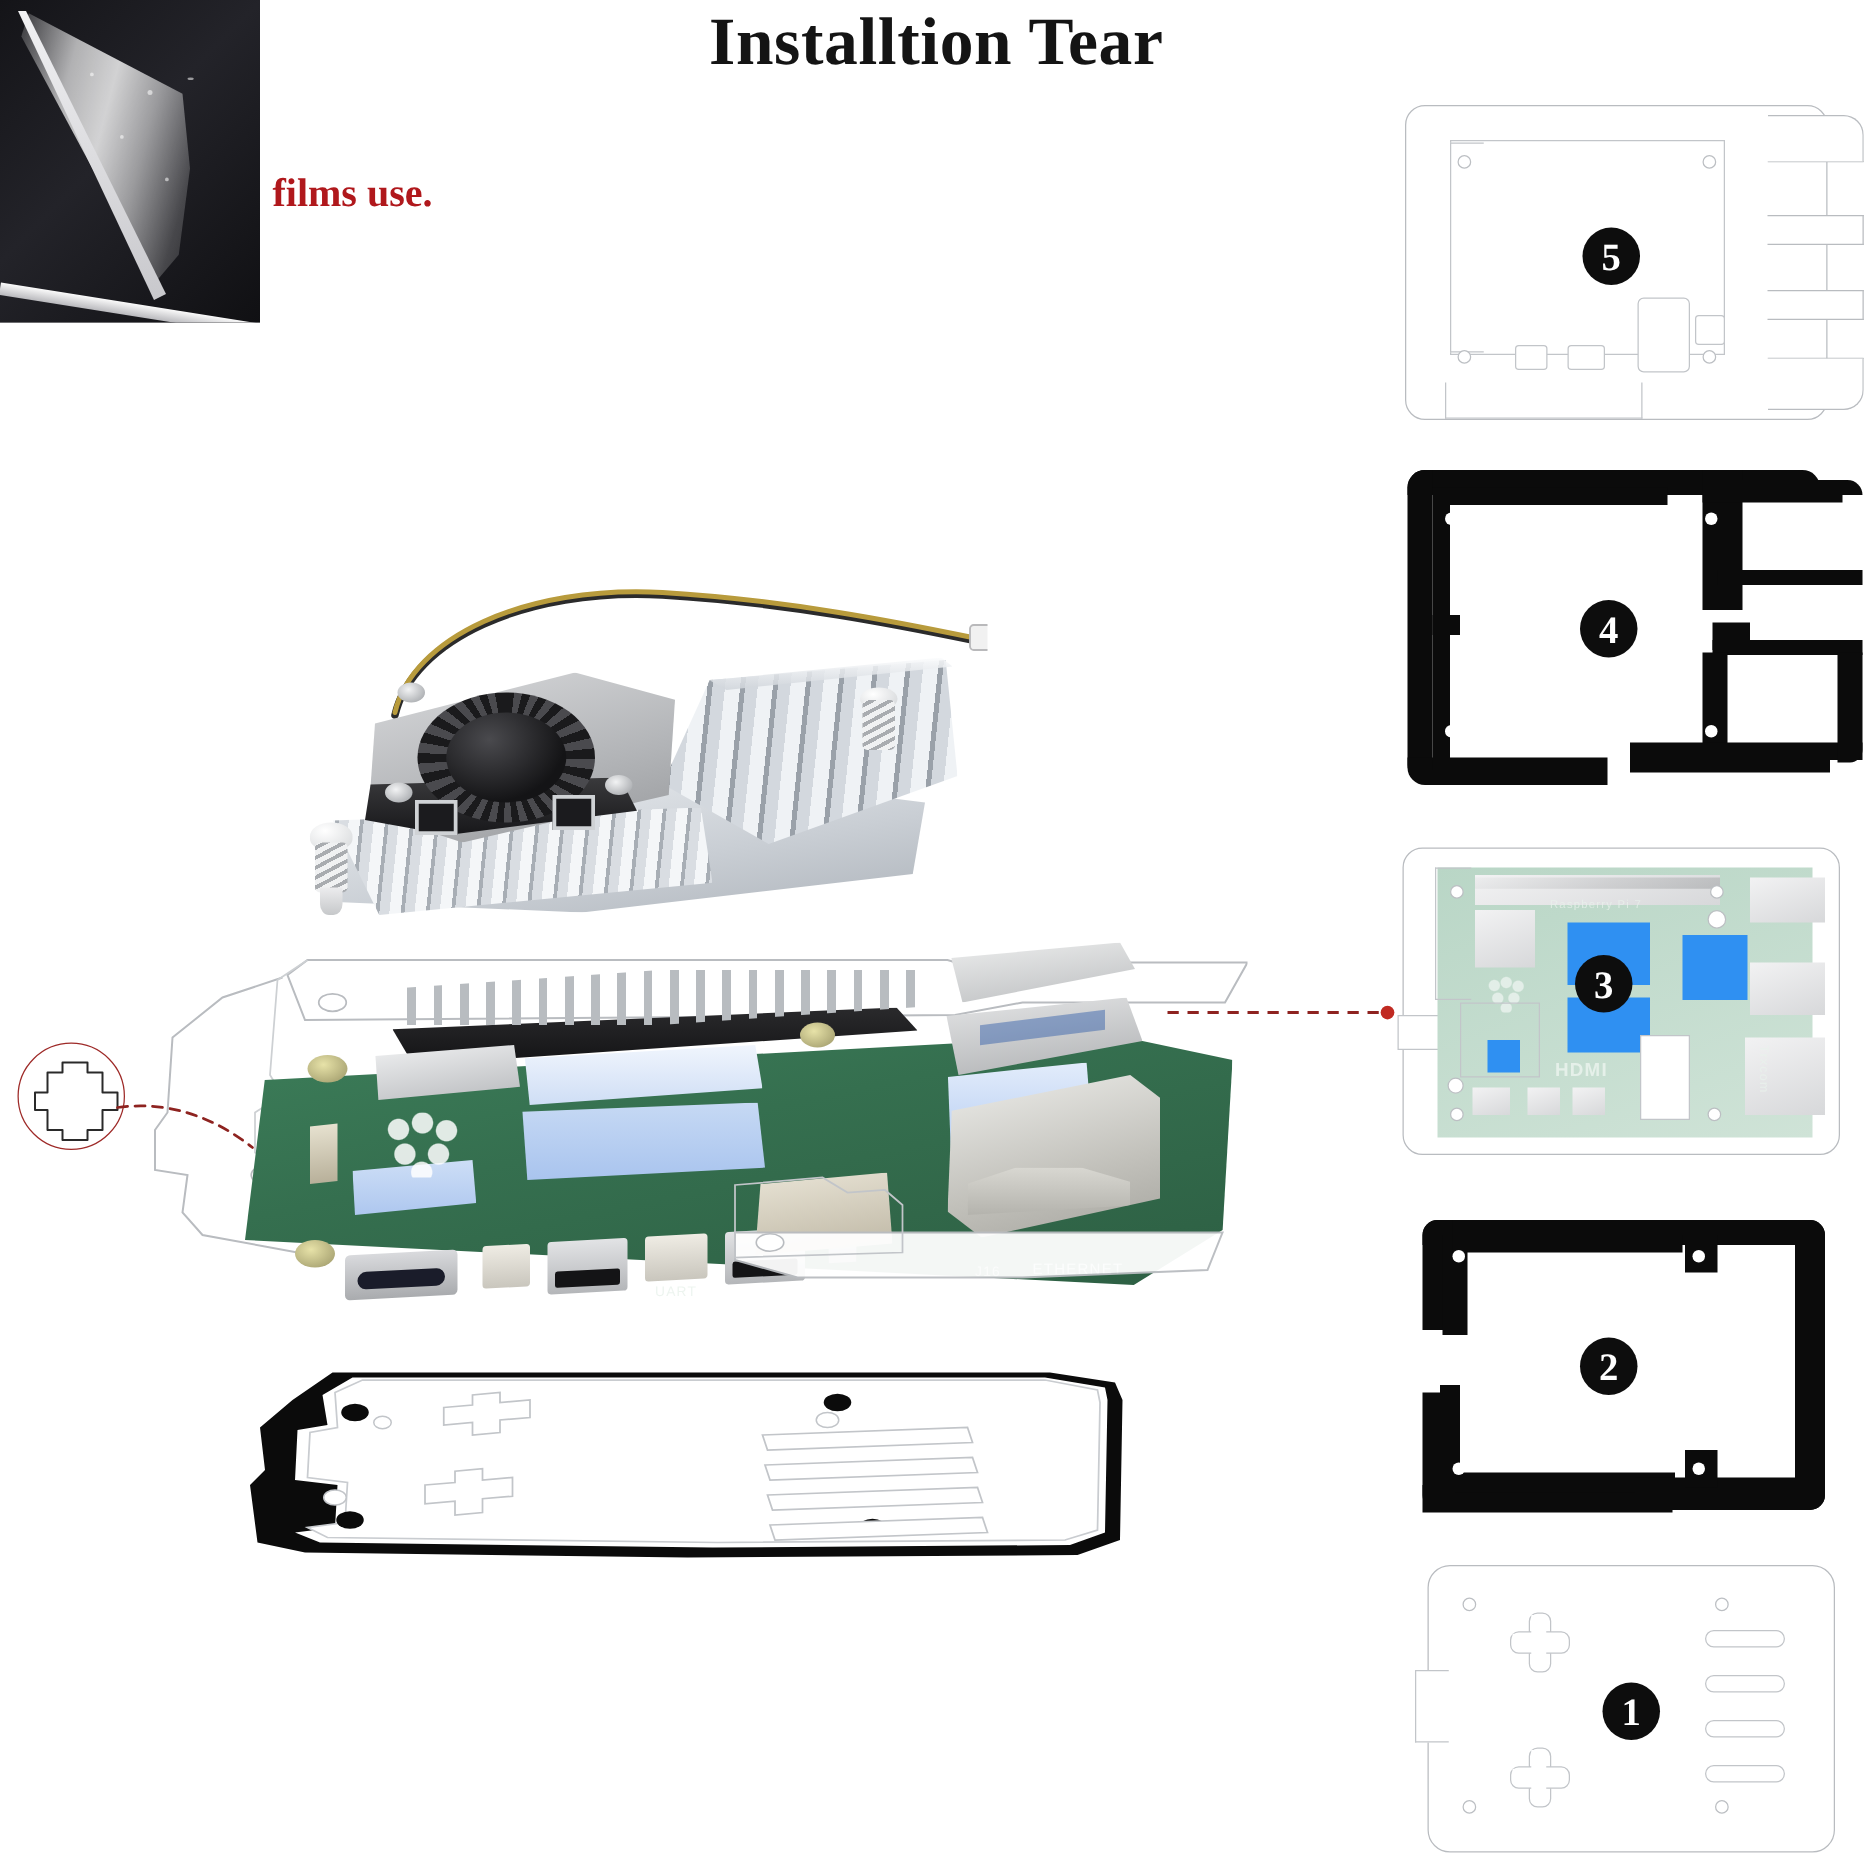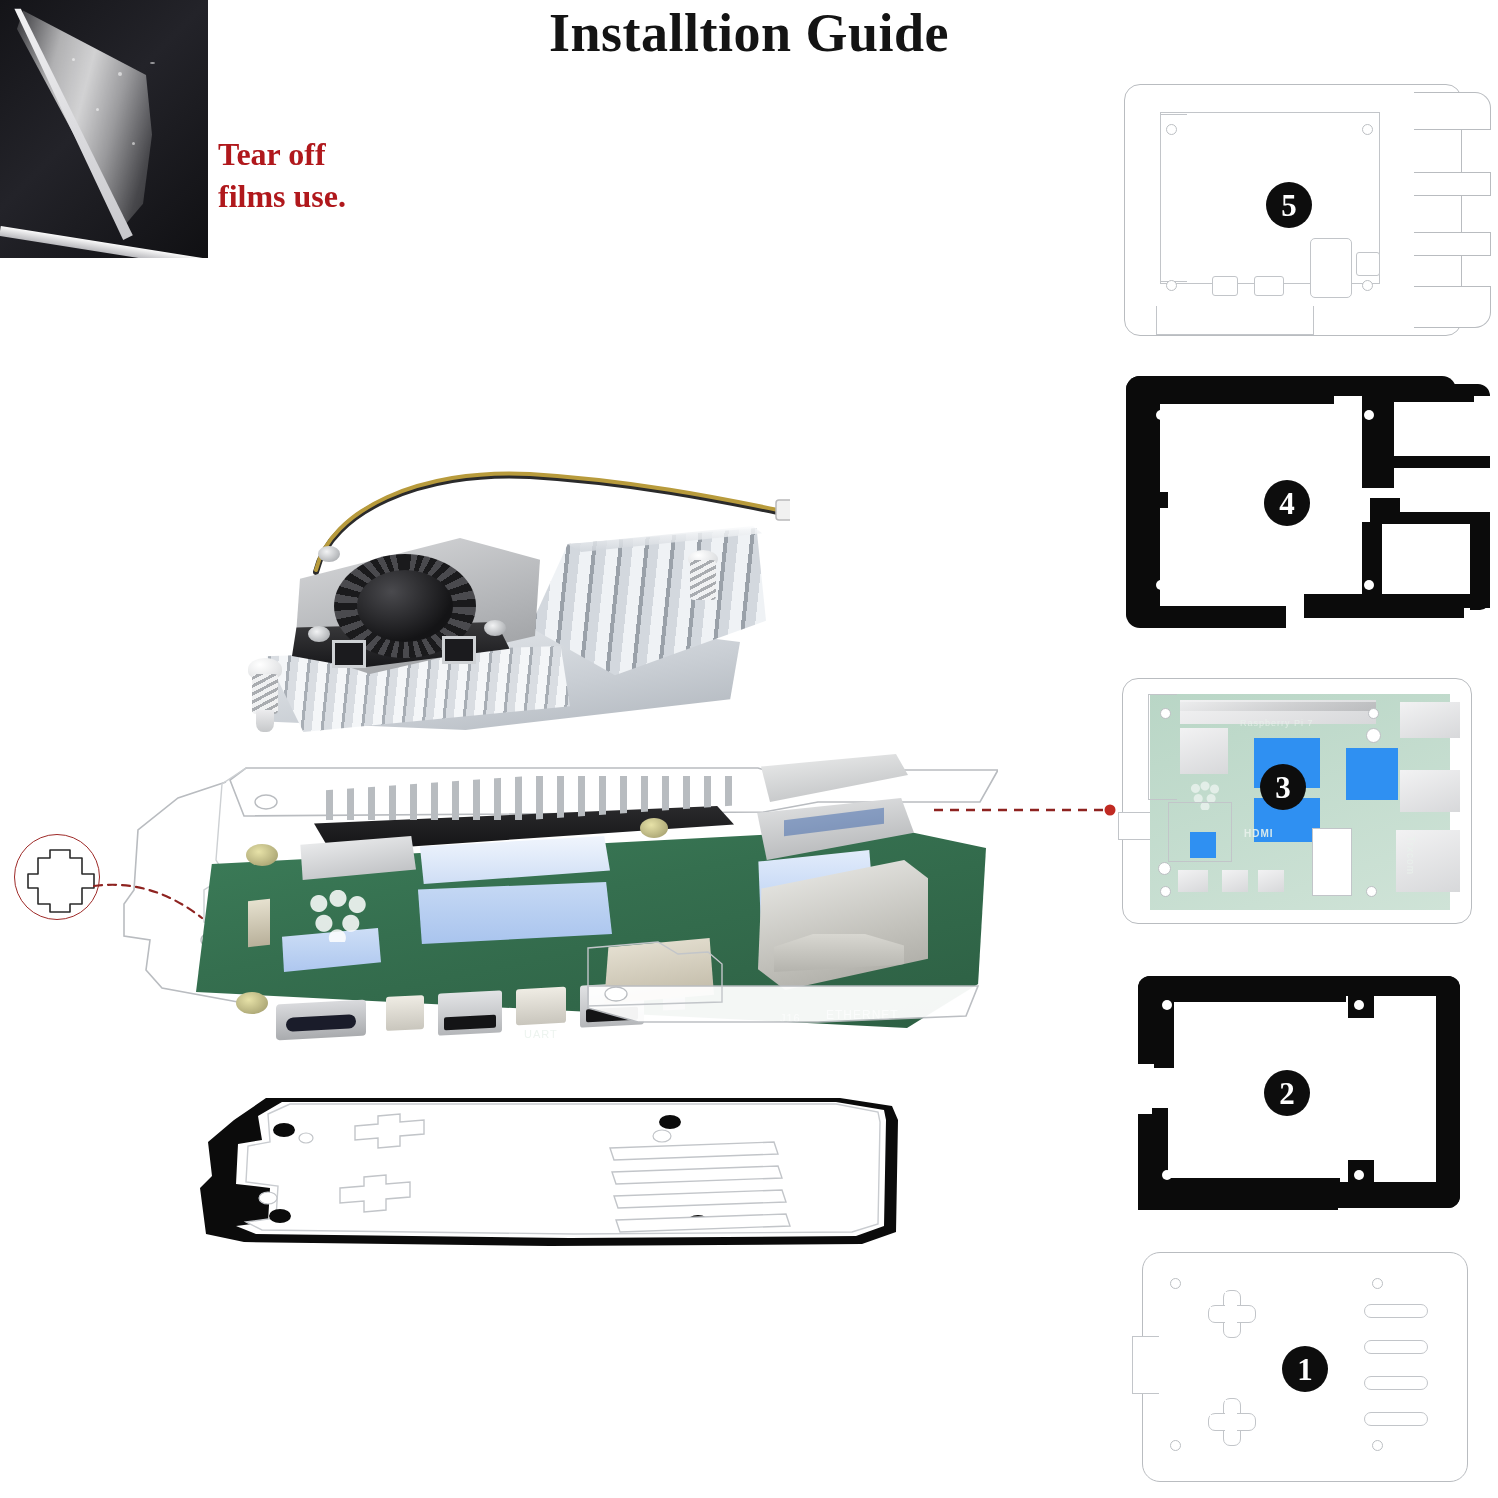--- a/index.html
+++ b/index.html
@@ -104,24 +104,23 @@
   <div class="peel"></div>
   <div class="peel-edge"></div>
   <div class="sheet-edge"></div>
   <div class="speck" style="left:118px;top:72px;width:4px;height:4px;"></div>
   <div class="speck" style="left:96px;top:108px;width:3px;height:3px;"></div>
   <div class="speck" style="left:132px;top:142px;width:3px;height:3px;"></div>
   <div class="speck" style="left:150px;top:62px;width:5px;height:2px;"></div>
   <div class="speck" style="left:72px;top:58px;width:3px;height:3px;"></div>
 </div>
 
-<div id="page-title" class="abs">Installtion Guide</div>
+<div id="page-title" class="abs">Installtion Tear</div>
 
 <div id="warning-text" class="abs">
-  <div>Tear off</div>
   <div>films use.</div>
 </div>
 
 <div class="part" style="top:80px;height:262px;">
   <div class="stage">
 
     <div class="acr" style="left:6px;top:4px;width:336px;height:250px;border-radius:16px 16px 16px 16px;"></div>
 
     <div class="acr" style="left:296px;top:12px;width:76px;height:36px;border-radius:0 16px 0 0;border-left:none;"></div>
     <div class="acr" style="left:296px;top:92px;width:76px;height:22px;border-left:none;"></div>
@@ -206,21 +205,21 @@
 
     <div class="metal-lite" style="left:60px;top:198px;width:30px;height:22px;"></div>
     <div class="metal-lite" style="left:104px;top:198px;width:26px;height:22px;"></div>
     <div class="metal-lite" style="left:140px;top:198px;width:26px;height:22px;"></div>
     <div class="acr-thin" style="left:194px;top:156px;width:38px;height:66px;"></div>
 
     <div class="acr-thin" style="left:30px;top:22px;width:28px;height:104px;border-right:none;background:none;"></div>
     <div class="acr-thin" style="left:50px;top:130px;width:62px;height:58px;background:none;"></div>
 
     <div class="silk" style="left:122px;top:46px;font-size:9px;opacity:.75;">Raspberry Pi 7</div>
-    <div class="silk" style="left:126px;top:156px;font-size:10px;font-weight:bold;opacity:.9;">HDMI</div>
+    <div class="silk" style="left:126px;top:176px;font-size:15px;font-weight:bold;opacity:.9;">HDMI</div>
     <div class="silk" style="left:298px;top:164px;font-size:10px;transform:rotate(90deg);transform-origin:left top;opacity:.8;">Trxcom</div>
 
     <div class="hole" style="left:42px;top:36px;width:9px;height:9px;"></div>
     <div class="hole" style="left:250px;top:36px;width:9px;height:9px;"></div>
     <div class="hole" style="left:248px;top:56px;width:13px;height:13px;"></div>
     <div class="hole" style="left:40px;top:190px;width:11px;height:11px;"></div>
     <div class="hole" style="left:42px;top:214px;width:9px;height:9px;"></div>
     <div class="hole" style="left:248px;top:214px;width:9px;height:9px;"></div>
     <div class="badge lg abs" style="left:142px;top:92px;">3</div>
   </div>

